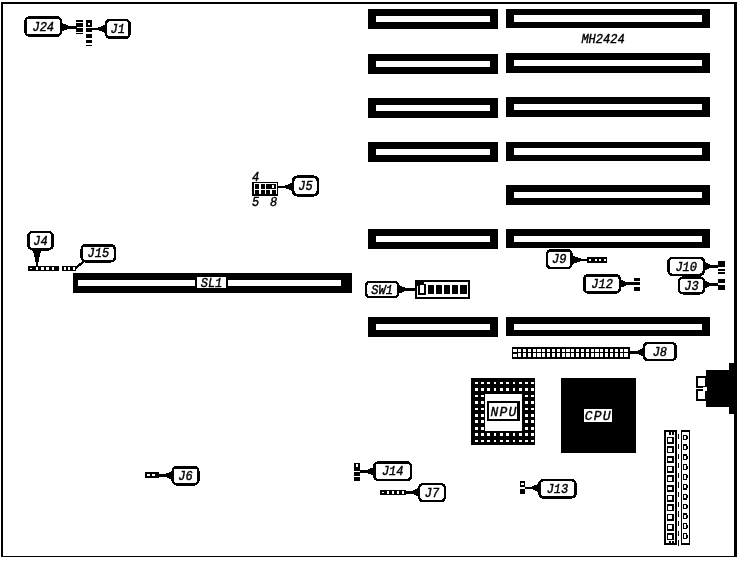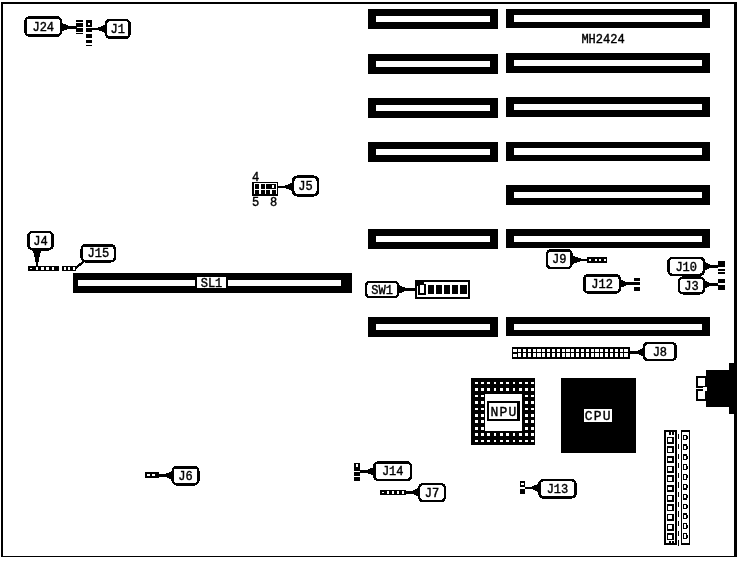--- a/index.html
+++ b/index.html
@@ -1,17 +1,17 @@
 <!DOCTYPE html>
 <html><head>
 <meta charset="utf-8">
 <title>MH2424</title>
 <style>
   html, body { margin: 0; padding: 0; background: #fff; }
-  #d { position: relative; width: 738px; height: 557px; }
+  #d { position: relative; width: 738px; height: 557px; font-style: italic; }
 </style>
 </head>
 <body>
 <div id="d">
 <svg width="738" height="561" viewBox="0 0 738 561" shape-rendering="crispEdges">
 <rect x="2" y="3" width="733.5" height="554" fill="#fff" stroke="#000" stroke-width="2.8"></rect>
 <rect x="367.5" y="8.7" width="130" height="20" fill="#000"></rect>
 <rect x="375.5" y="15.7" width="114.5" height="6.0" fill="#fff"></rect>
 <rect x="367.5" y="53.6" width="130" height="20" fill="#000"></rect>
 <rect x="375.5" y="60.6" width="114.5" height="6.0" fill="#fff"></rect>

